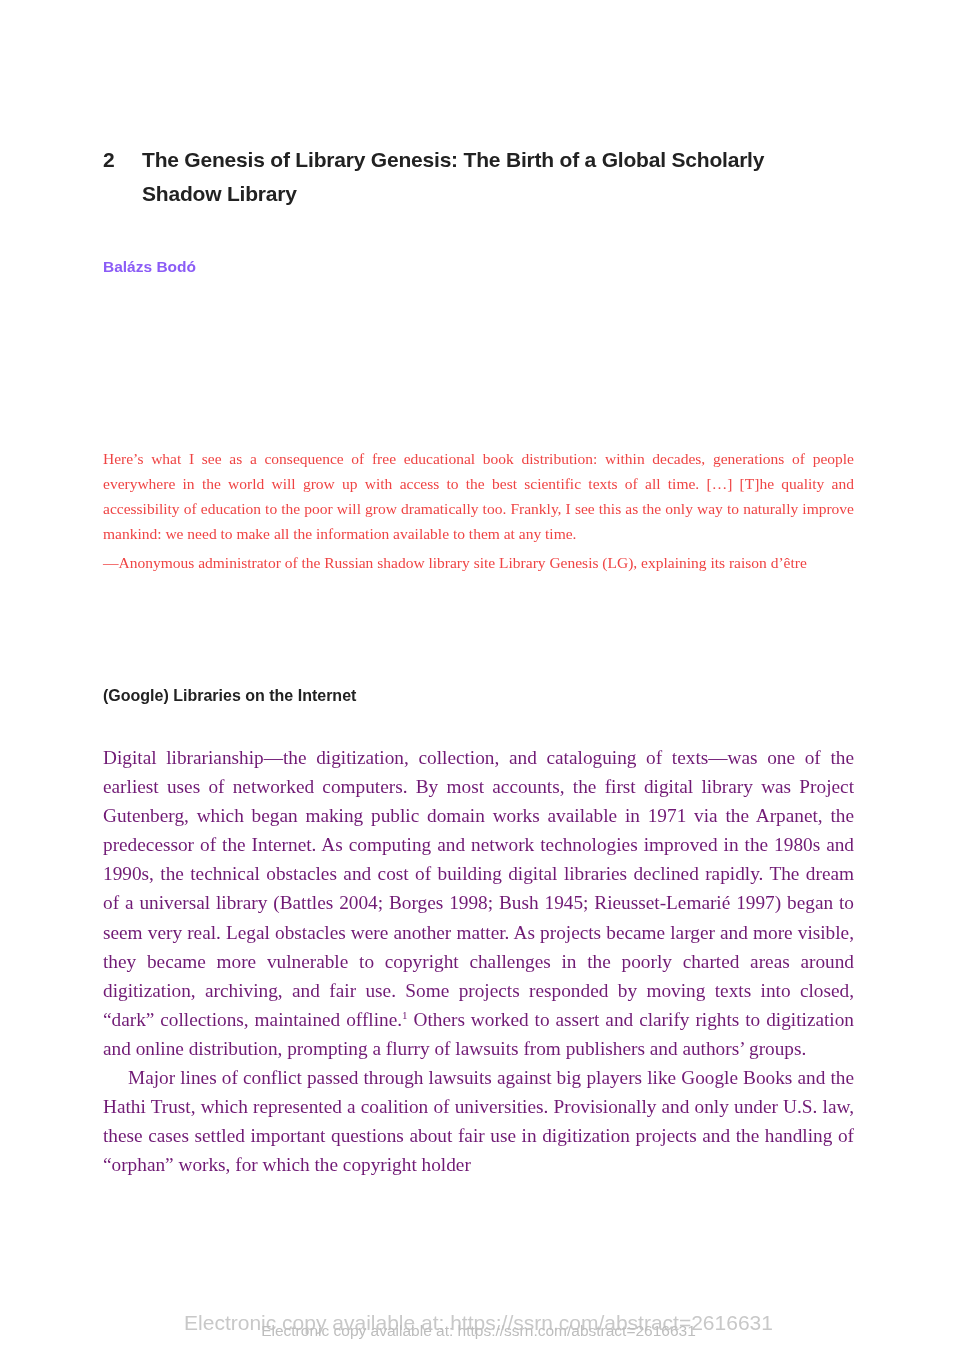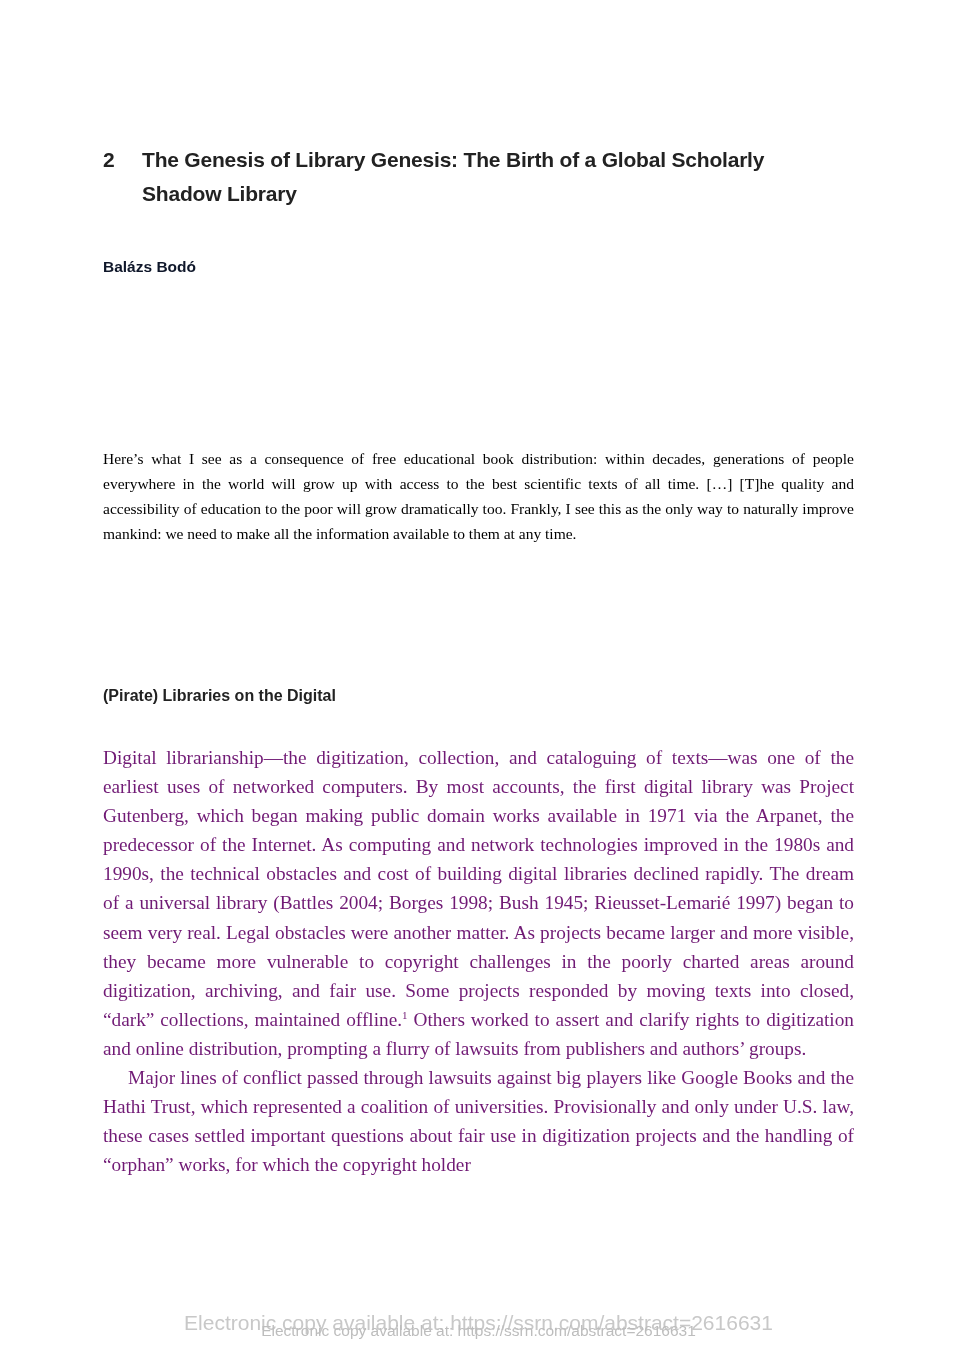--- a/index.html
+++ b/index.html
@@ -6,25 +6,25 @@
     body { width: 957px; height: 1353px; position: relative; overflow: hidden; color: #1f1f1f; }
     .chapter-title {
       position: absolute; left: 103px; top: 143px; width: 740px;
       font-family: "Liberation Sans", sans-serif; font-weight: bold; font-size: 21px; line-height: 34px;
       color: #222;
     }
     .chapter-title .num { position: absolute; left: 0; top: 0; }
     .chapter-title .text { display: block; margin-left: 39px; letter-spacing: -0.2px; }
     .author {
       position: absolute; left: 103px; top: 258px;
-      font-family: "Liberation Sans", sans-serif; font-weight: bold; font-size: 15.5px; color: #0f172a;
+      font-family: "Liberation Sans", sans-serif; font-weight: bold; font-size: 15.5px; color: #8b5cf6;
     }
     .epigraph {
       position: absolute; left: 103px; top: 446px; width: 751px;
-      font-family: "Liberation Serif", serif; font-size: 15.5px; line-height: 25px; color: #000000;
+      font-family: "Liberation Serif", serif; font-size: 15.5px; line-height: 25px; color: #ef4444;
       text-align: justify;
     }
     .epigraph p { margin: 0; }
     .epigraph .attribution { margin-top: 4px; text-align: left; }
     .section-heading {
       position: absolute; left: 103px; top: 687px;
       font-family: "Liberation Sans", sans-serif; font-weight: bold; font-size: 16px; color: #222;
     }
     .body {
       position: absolute; left: 103px; top: 743px; width: 751px;
@@ -46,23 +46,24 @@
 
 <div class="chapter-title">
   <span class="num">2</span>
   <span class="text">The Genesis of Library Genesis: The Birth of a Global Scholarly Shadow Library</span>
 </div>
 
 <div class="author">Balázs Bodó</div>
 
 <div class="epigraph">
   <p>Here’s what I see as a consequence of free educational book distribution: within decades, generations of people everywhere in the world will grow up with access to the best scientific texts of all time. […] [T]he quality and accessibility of education to the poor will grow dramatically too. Frankly, I see this as the only way to naturally improve mankind: we need to make all the information available to them at any time.</p>
+  <p class="attribution">—Anonymous administrator of the Russian shadow library site Library Genesis (LG), explaining its raison d’être</p>
 </div>
 
-<div class="section-heading">(Pirate) Libraries on the Digital</div>
+<div class="section-heading">(Google) Libraries on the Internet</div>
 
 <div class="body">
   <p><span>Digital librarianship—the digitization, collection, and cataloguing of texts—was one of the earliest uses of networked computers. By most accounts, the first digital library was Project Gutenberg, which began making public domain works available in 1971 via the Arpanet, the predecessor of the Internet. As computing and network technologies improved in the 1980s and 1990s, the technical obstacles and cost of building digital libraries declined rapidly. The dream of a universal library (Battles 2004; Borges 1998; Bush 1945; Rieusset-Lemarié 1997) began to seem very real. Legal obstacles were another matter. As projects became larger and more visible, they became more vulnerable to copyright challenges in the poorly charted areas around digitization, archiving, and fair use. Some projects responded by moving texts into closed, “dark” collections, maintained offline.</span><sup>1</sup><span> Others worked to assert and clarify rights to digitization and online distribution, prompting a flurry of lawsuits from publishers and authors’ groups.</span></p>
   <p class="indent">Major lines of conflict passed through lawsuits against big players like Google Books and the Hathi Trust, which represented a coalition of universities. Provisionally and only under U.S. law, these cases settled important questions about fair use in digitization projects and the handling of “orphan” works, for which the copyright holder</p>
 </div>
 
 <div class="footer-watermark wm-large">Electronic copy available at: https://ssrn.com/abstract=2616631</div>
 <div class="footer-watermark wm-small">Electronic copy available at: https://ssrn.com/abstract=2616631</div>
 
 </body></html>

